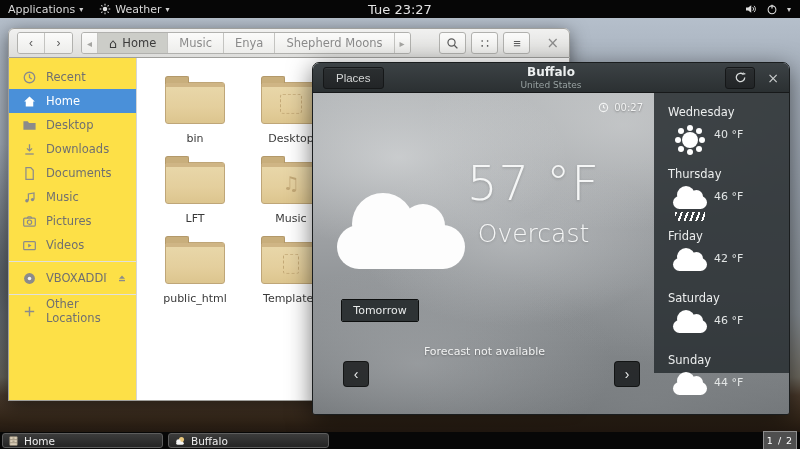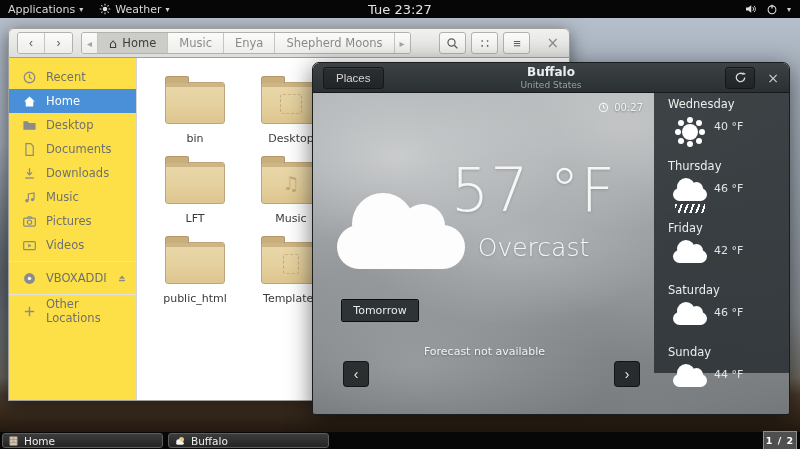--- a/index.html
+++ b/index.html
@@ -84,33 +84,33 @@
       radial-gradient(ellipse 300px 150px at 22% 84%, rgba(168,171,174,.6), transparent 65%),
       radial-gradient(ellipse 360px 180px at 70% 96%, rgba(128,132,135,.7), transparent 65%),
       linear-gradient(180deg,#b2b5b7 0%,#9da0a3 45%,#868a8d 75%,#6f7376 100%); }
   .ww-time { position:absolute; top:9px; right:146px; display:flex; align-items:center; gap:5px;
     color:#f2f3f3; font-size:10px; text-shadow:0 1px 2px rgba(0,0,0,.35); }
   .big-cloud { position:absolute; left:24px; top:132px; width:128px; height:44px; background:#fdfdfd; border-radius:44px; }
   .big-cloud::before { content:""; position:absolute; width:62px; height:62px; background:#fdfdfd; border-radius:50%; top:-32px; left:15px; }
   .big-cloud::after { content:""; position:absolute; width:44px; height:44px; background:#fdfdfd; border-radius:50%; top:-21px; left:64px; }
   .current-block { position:absolute; left:118px; top:62px; width:205px; text-align:center; color:#f5f6f6;
     text-shadow:0 1px 3px rgba(0,0,0,.18); }
-  .cur-temp { font-size:60px; font-weight:200; letter-spacing:1px; }
+  .cur-temp { font-size:48px; font-weight:200; letter-spacing:1px; }
   .cur-cond { font-size:25px; font-weight:300; margin-top:8px; }
   .ww-tabs { position:absolute; left:28px; top:206px; display:flex; border-radius:2px; overflow:hidden; border:1px solid #0d0f0f; }
   .ww-tab { width:76px; height:21px; font-size:11px; display:flex; align-items:center; justify-content:center; color:#e8eaea; background:#2e3335; }
   .ww-tab.selected { background:#17191a; color:#fff; }
   .ww-tab + .ww-tab { border-left:1px solid #0d0f0f; }
   .ww-msg { position:absolute; top:252px; left:0; width:343px; text-align:center; color:#f1f2f2; font-size:11px;
     text-shadow:0 1px 2px rgba(0,0,0,.3); }
   .nav-arrow { position:absolute; width:26px; height:26px; top:268px; background:rgba(22,25,26,.82); border:1px solid rgba(0,0,0,.55);
     border-radius:4px; color:#eceeee; font-size:14px; display:flex; align-items:center; justify-content:center; }
   .nav-prev { left:30px; } .nav-next { left:301px; }
 
-  .ww-panel { position:absolute; right:0; top:0; width:135px; height:280px; background:rgba(41,47,50,.87); }
+  .ww-panel { position:absolute; right:0; top:0; width:135px; height:280px; background:rgba(41,47,50,.87); padding-top:8px; }
   .day-block { height:62px; padding:4px 0 0 14px; }
   .day-name { font-size:11.5px; color:#eceeee; }
   .day-row { display:flex; align-items:center; margin-top:5px; }
   .day-iconwrap { width:44px; display:flex; flex-direction:column; align-items:center; }
   .day-temp { font-size:11px; color:#e2e5e5; margin-left:2px; align-self:flex-start; margin-top:4px; }
   .icon-sun { position:relative; width:16px; height:16px; border-radius:50%; background:#fff; margin:8px 0 6px;
     box-shadow:0 -12px 0 -5px #fff,0 12px 0 -5px #fff,12px 0 0 -5px #fff,-12px 0 0 -5px #fff,
                9px -9px 0 -5px #fff,-9px -9px 0 -5px #fff,9px 9px 0 -5px #fff,-9px 9px 0 -5px #fff; }
   .cloud-sm { position:relative; width:34px; height:13px; background:#fff; border-radius:13px; margin-top:10px; }
   .cloud-sm::before { content:""; position:absolute; width:18px; height:18px; background:#fff; border-radius:50%; top:-10px; left:4px; }
@@ -119,21 +119,21 @@
     background:repeating-linear-gradient(110deg,#fff 0 2px,transparent 2px 5.5px); }
 
   
   .taskbar { position:absolute; left:0; bottom:0; width:800px; height:17px; background:#070707; z-index:60;
     display:flex; align-items:center; }
   .task-btn { width:161px; height:15px; margin:0 0 0 2px; background:linear-gradient(180deg,#3c3c3c,#242424);
     border:1px solid #5d5d5d; border-radius:3px; display:flex; align-items:center; gap:5px; padding:0 5px;
     color:#ededed; font-size:10.5px; }
   .task-btn + .task-btn { margin-left:5px; }
   .pager { margin-left:auto; margin-right:3px; width:34px; height:20px; background:#4f4f4f; border:1px solid #8d8d8d;
-    color:#fff; font-size:9.5px; font-weight:bold; display:flex; align-items:center; justify-content:center; letter-spacing:1px; }
+    color:#fff; font-size:9.5px; font-weight:normal; display:flex; align-items:center; justify-content:center; letter-spacing:1px; }
 </style>
 </head>
 <body>
 
 <div class="stage">
 
   <div class="topbar">
     <div class="tb-item">
       <span>Applications</span>
       <span class="tb-caret">▾</span>
@@ -233,33 +233,33 @@
           <span style="display:flex">
               <svg width="15" height="15" viewBox="0 0 16 16">
                 <path d="M1.5 3.5h4.6l1.4 1.8h7v7.2h-13z" fill="#8b8b8b"></path>
               </svg>
             </span>
           <span>Desktop</span>
         </div>
         <div class="sb-row">
           <span style="display:flex">
               <svg width="15" height="15" viewBox="0 0 16 16">
-                <path d="M4.2 1.8h5.2l2.6 2.8v9.6H4.2z" stroke="#8b8b8b" stroke-width="1.3" fill="none"></path>
-              </svg>
-            </span>
-          <span>Documents</span>
-        </div>
-        <div class="sb-row">
-          <span style="display:flex">
-              <svg width="15" height="15" viewBox="0 0 16 16">
                 <path d="M8 2.5v6.5M5.3 6.8 8 9.5l2.7-2.7" stroke="#8b8b8b" stroke-width="1.4" fill="none"></path>
                 <path d="M3.5 12.8h9" stroke="#8b8b8b" stroke-width="1.4"></path>
               </svg>
             </span>
           <span>Downloads</span>
+        </div>
+        <div class="sb-row">
+          <span style="display:flex">
+              <svg width="15" height="15" viewBox="0 0 16 16">
+                <path d="M4.2 1.8h5.2l2.6 2.8v9.6H4.2z" stroke="#8b8b8b" stroke-width="1.3" fill="none"></path>
+              </svg>
+            </span>
+          <span>Documents</span>
         </div>
         <div class="sb-row">
           <span style="display:flex">
               <svg width="15" height="15" viewBox="0 0 16 16">
                 <path d="M6.8 11.3V4.2l6-1.1v6.8" stroke="#8b8b8b" stroke-width="1.3" fill="none"></path>
                 <circle cx="5.2" cy="11.5" r="1.8" fill="#8b8b8b"></circle>
                 <circle cx="11.2" cy="10.2" r="1.8" fill="#8b8b8b"></circle>
               </svg>
             </span>
           <span>Music</span>

